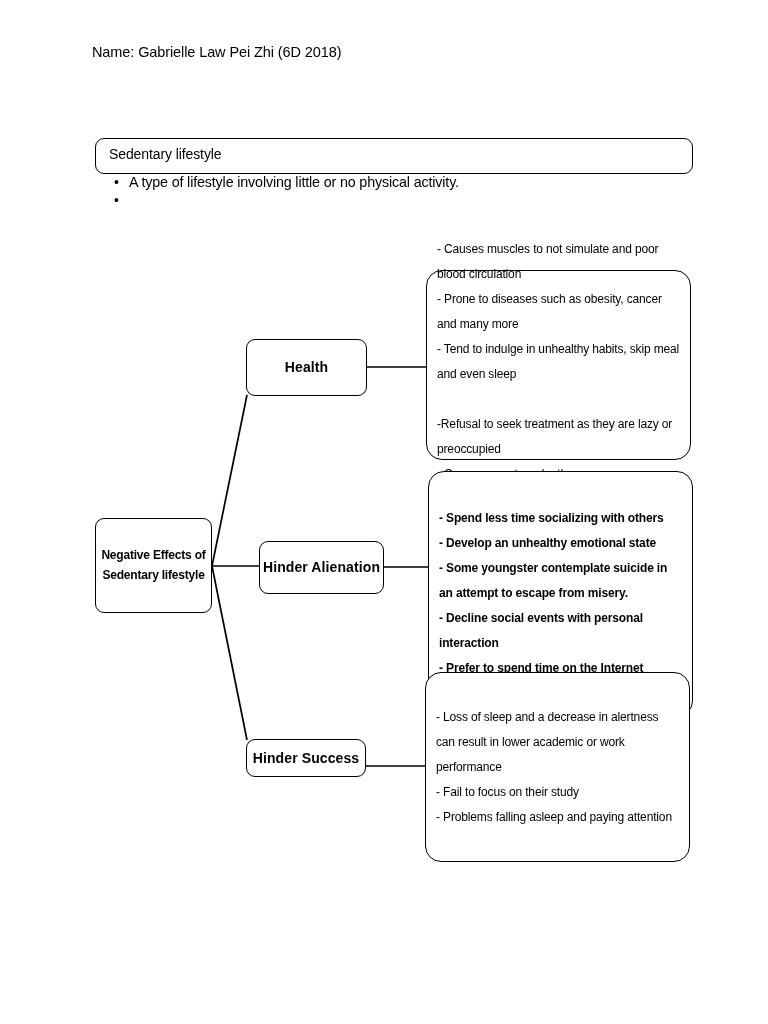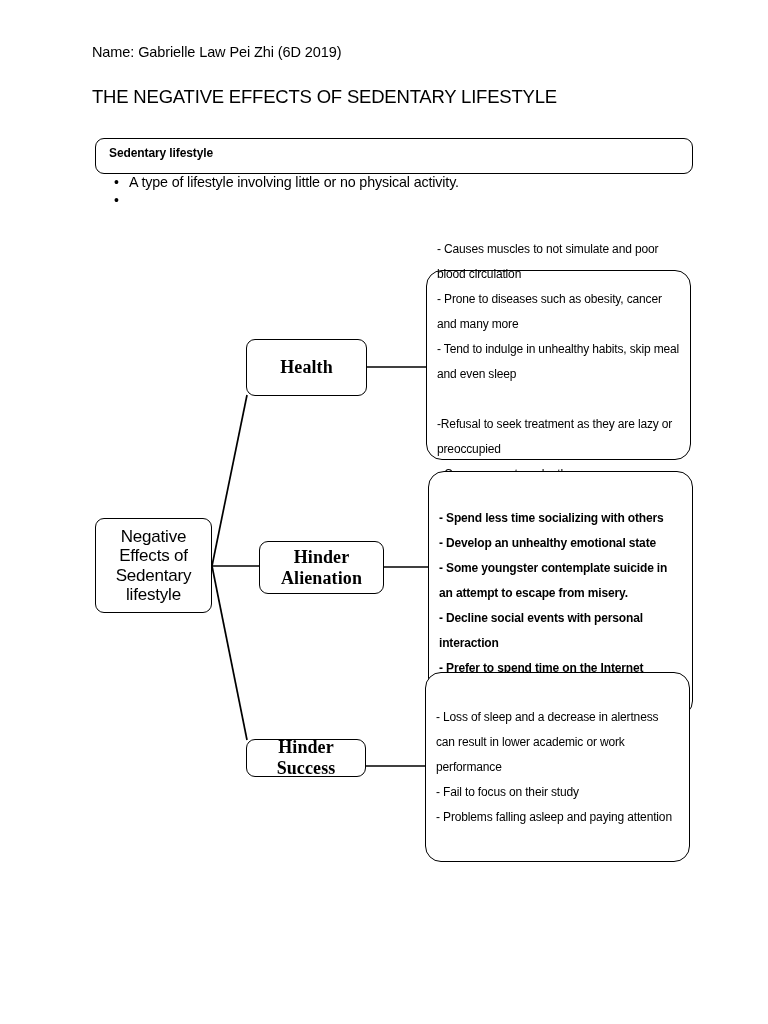--- a/index.html
+++ b/index.html
@@ -50,22 +50,22 @@
     height: 36px;
     border: 1.6px solid #000;
     border-radius: 9px;
     box-sizing: border-box;
     background: #fff;
   }
   .def-box-label {
     position: absolute;
     left: 13px;
     top: 7px;
-    font-size: 12px;
-    font-weight: bold;
+    font-size: 14px;
+    font-weight: normal;
     letter-spacing: -0.1px;
     white-space: nowrap;
   }
 
   .bullets {
     position: absolute;
     left: 110px;
     top: 174px;
     width: 585px;
   }
@@ -114,29 +114,30 @@
   }
 
   
   .node-root {
     left: 95px;
     top: 518px;
     width: 117px;
     height: 95px;
   }
   .node-root .node-label {
-    font-size: 17px;
+    font-size: 12px;
     line-height: 19.5px;
     letter-spacing: -0.2px;
+    font-weight: bold;
   }
 
   
   .node-branch .node-label {
-    font-family: Liberation Serif, serif;
-    font-size: 18px;
+    font-family: Liberation Sans, sans-serif;
+    font-size: 14px;
     font-weight: bold;
     line-height: 21px;
     letter-spacing: 0.1px;
   }
   .node-health   { left: 246px; top: 339px; width: 121px; height: 57px; }
   .node-social   { left: 259px; top: 541px; width: 125px; height: 53px; }
   .node-hinder   { left: 246px; top: 739px; width: 120px; height: 38px; }
 
   
   .detail {
@@ -161,22 +162,21 @@
   .detail-hinder { left: 425px; top: 672px; width: 265px; height: 190px; }
   .detail-health .detail-text { margin-top: -6px; }
   .detail-social .detail-text { margin-top: -2px; }
   .detail-hinder .detail-text { margin-top: 0px; }
 </style>
 </head>
 <body>
 
 <div class="page">
 
-  <div class="name-line">Name: Gabrielle Law Pei Zhi (6D 2019)</div>
-  <div class="doc-title">THE NEGATIVE EFFECTS OF SEDENTARY LIFESTYLE</div>
+  <div class="name-line">Name: Gabrielle Law Pei Zhi (6D 2018)</div>
 
   <div class="def-box">
     <div class="def-box-label">Sedentary lifestyle</div>
   </div>
 
   <div class="bullets">
     <div class="bullet-row">
       <span class="dot">•</span>
       <span>A type of lifestyle involving little or no physical activity.</span>
     </div>

